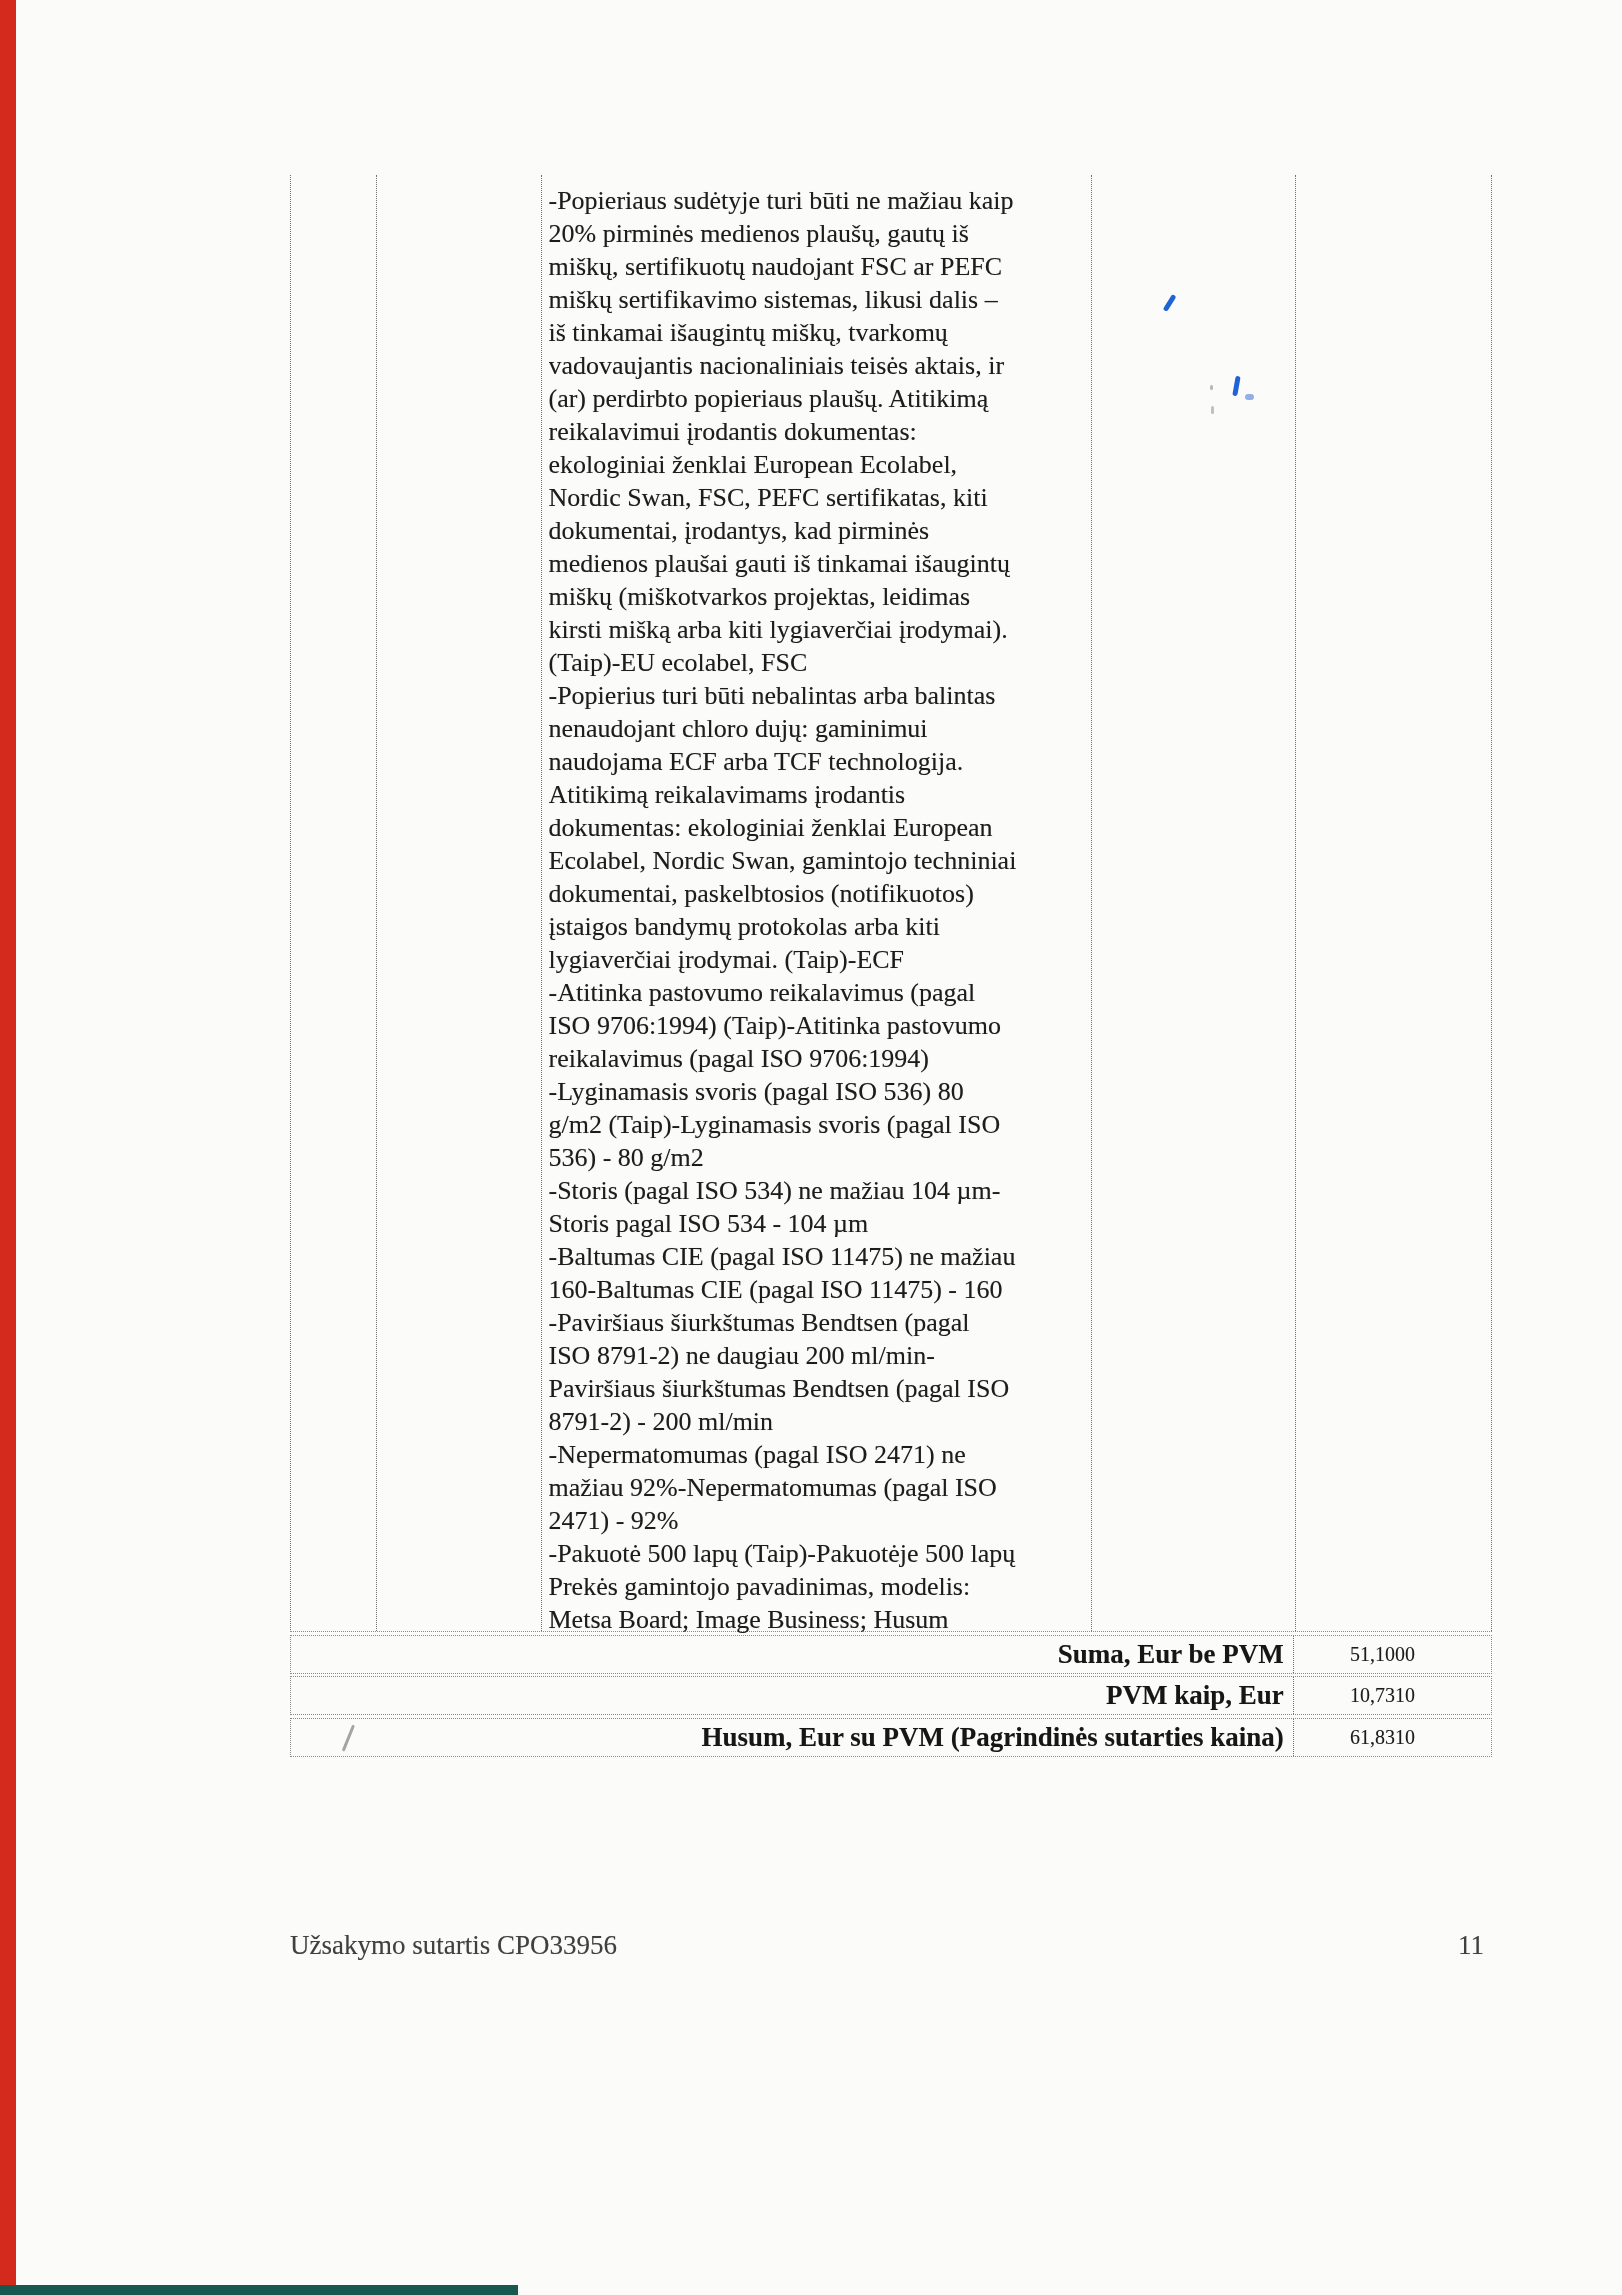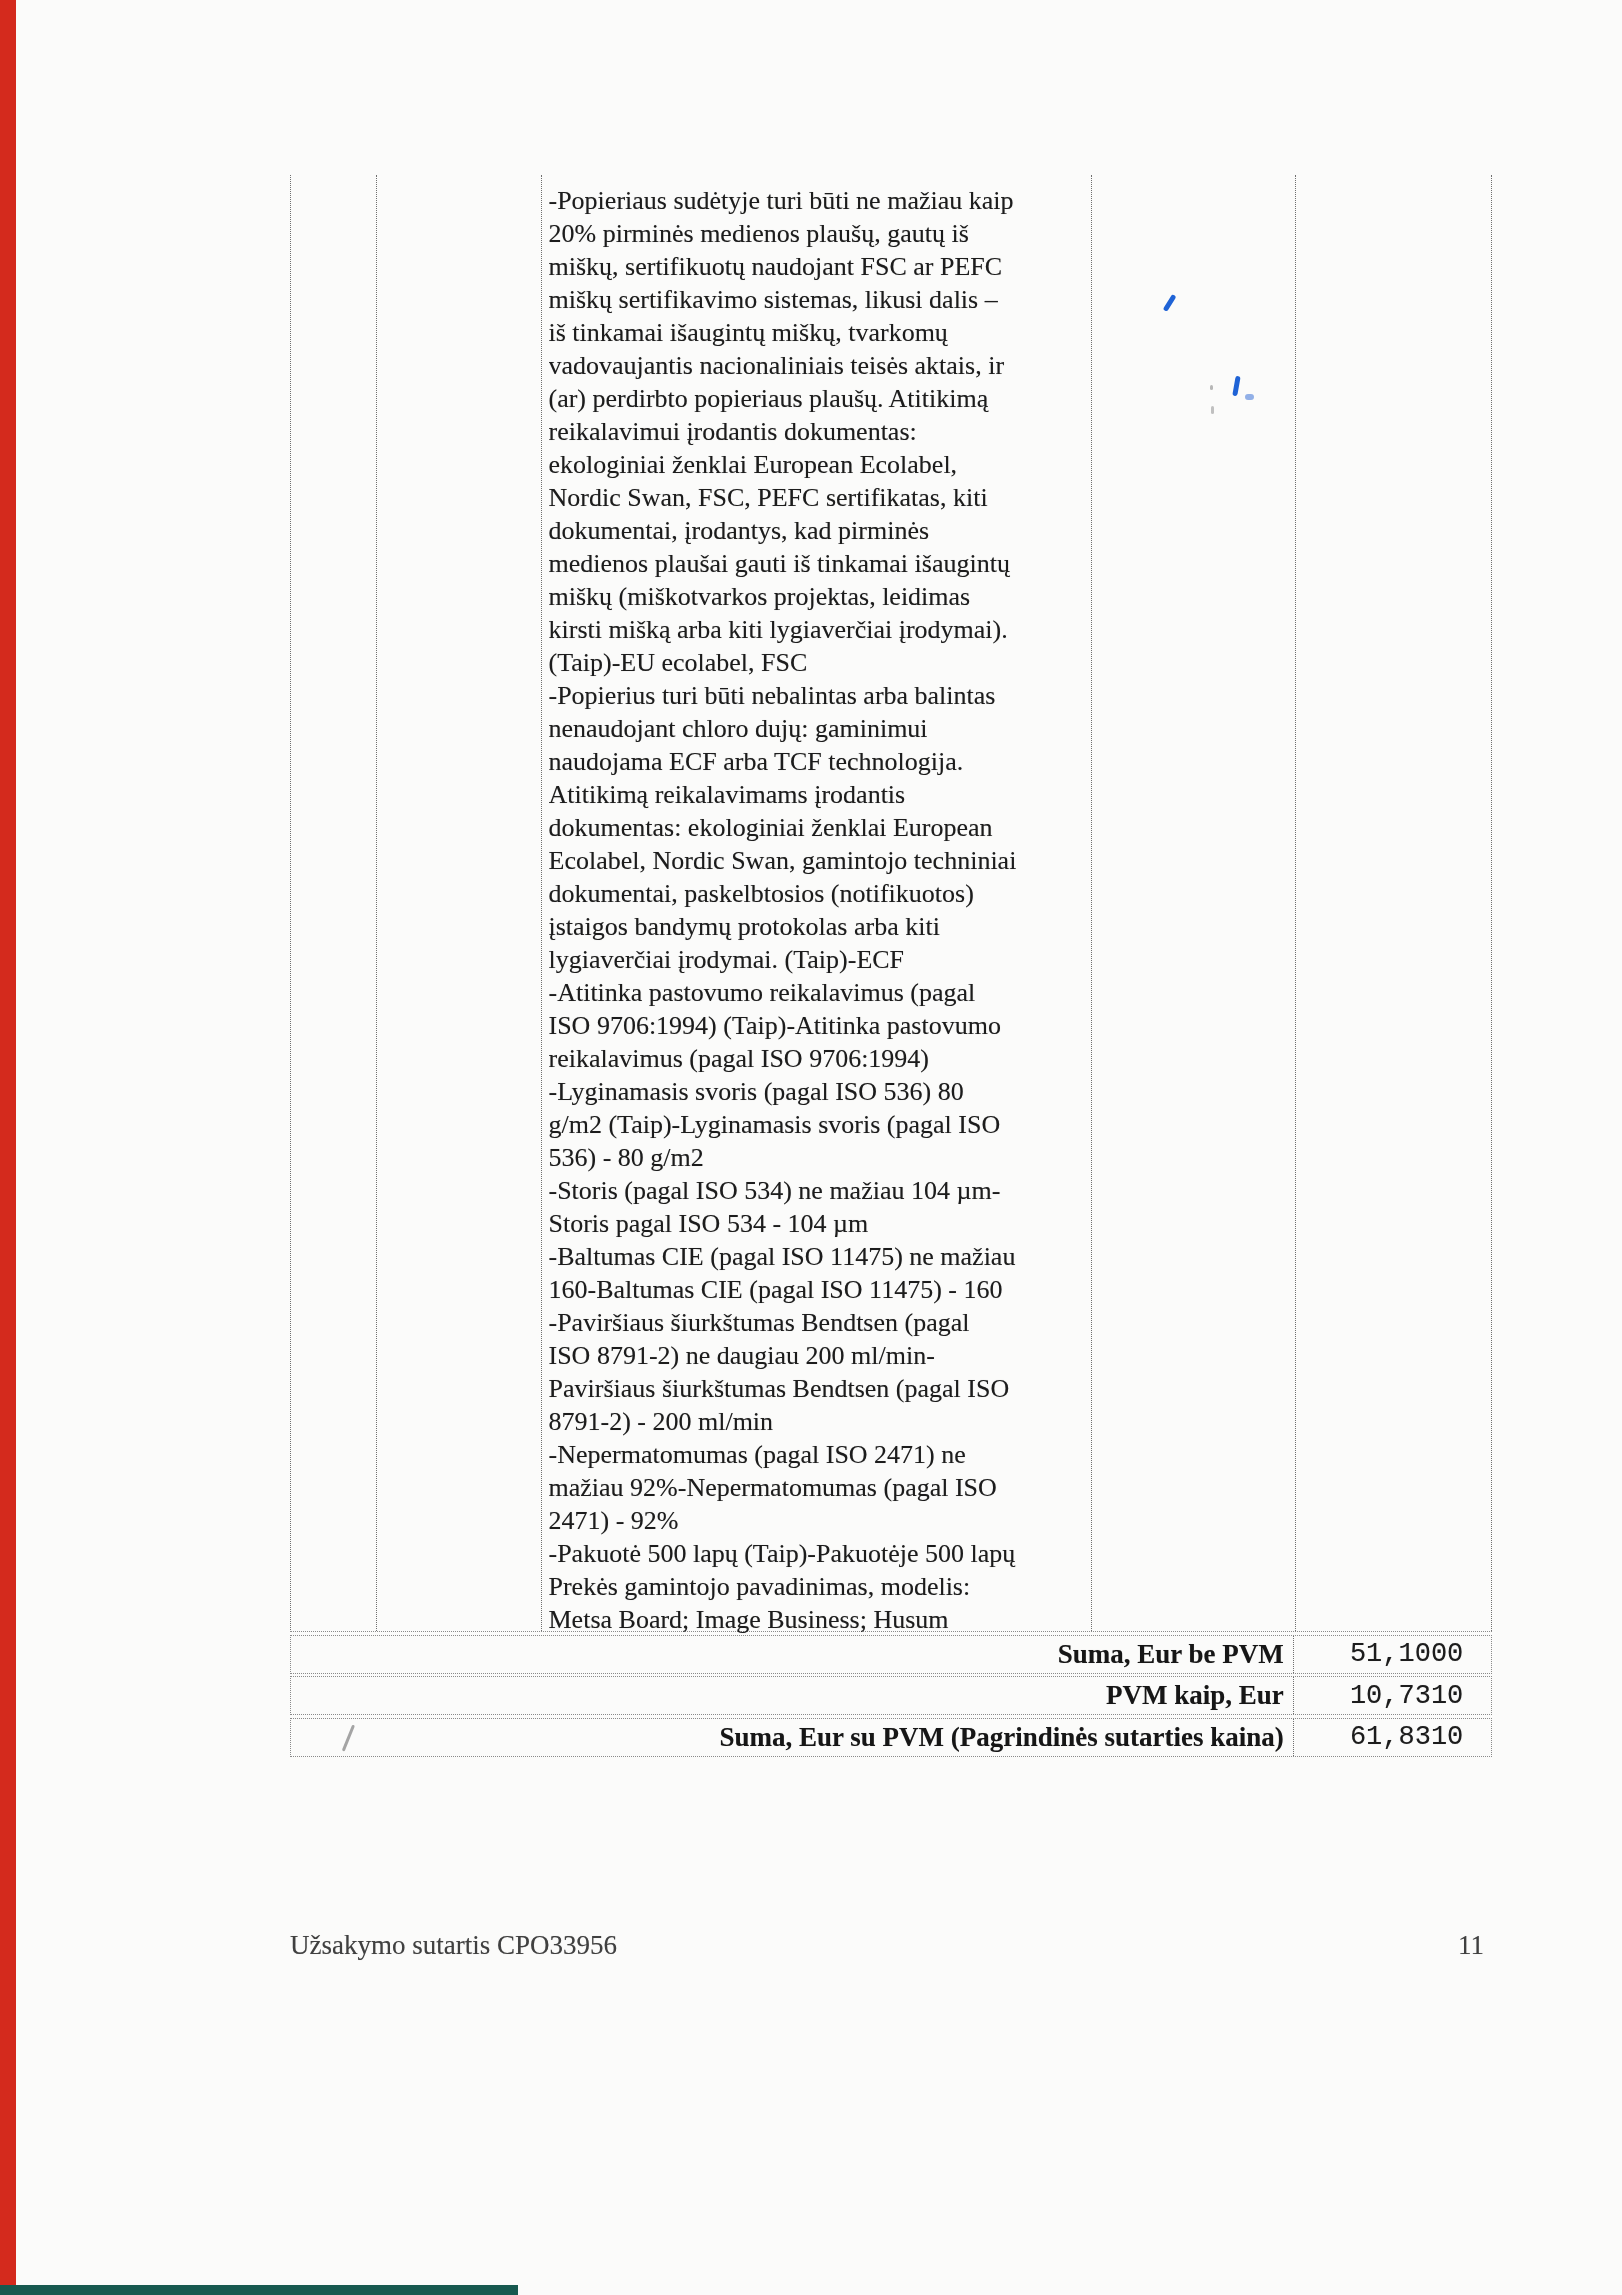--- a/index.html
+++ b/index.html
@@ -46,23 +46,22 @@
     width:1003px;box-sizing:border-box;
     border-right:1.3px dotted #6f6f6f;
     display:flex;align-items:center;justify-content:flex-end;
     padding-right:9.2px;
     font-weight:bold;font-size:27px;color:#161616;
     text-shadow:0 0 0.7px rgba(20,20,20,.3);
   }
   .sum-value{
     flex:1;display:flex;align-items:center;
     padding-left:7.9px;
-    font-size:27px;color:#1c1c1c;
+    font-size:20px;color:#1c1c1c;
     text-shadow:0 0 0.7px rgba(20,20,20,.3);
-    font-family:Liberation Mono, monospace;
   }
   
   .footer{
     position:absolute;left:290px;top:1930px;width:1202px;
     display:flex;justify-content:space-between;align-items:baseline;
     font-weight:normal;font-size:27px;color:#404040;
     text-shadow:0 0 0.7px rgba(20,20,20,.3);
   }
   .footer .page-num{padding-right:7.9px;margin-left:27px;}
 
@@ -142,21 +141,21 @@
       <div class="sum-label">Suma, Eur be PVM</div>
       <div class="sum-value">51,1000</div>
     </div>
 
     <div class="sum-row">
       <div class="sum-label">PVM kaip, Eur</div>
       <div class="sum-value">10,7310</div>
     </div>
 
     <div class="sum-row">
-      <div class="sum-label">Suma, Eur su PVM (Pagrindinės sutarties kaina)</div>
+      <div class="sum-label">Husum, Eur su PVM (Pagrindinės sutarties kaina)</div>
       <div class="sum-value">61,8310</div>
     </div>
 
   </div>
 
   <div class="footer">
     <span>Užsakymo sutartis CPO33956</span>
     <span class="page-num">11</span>
   </div>
 

